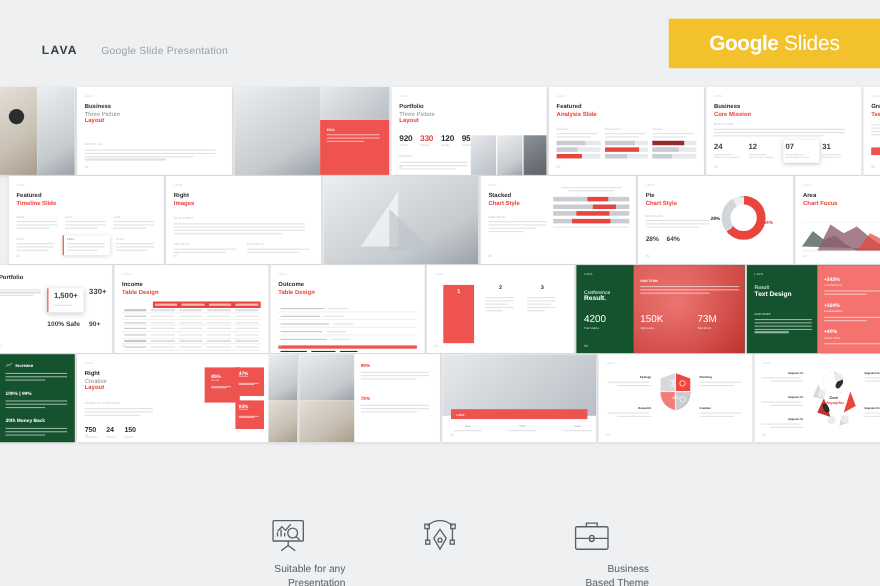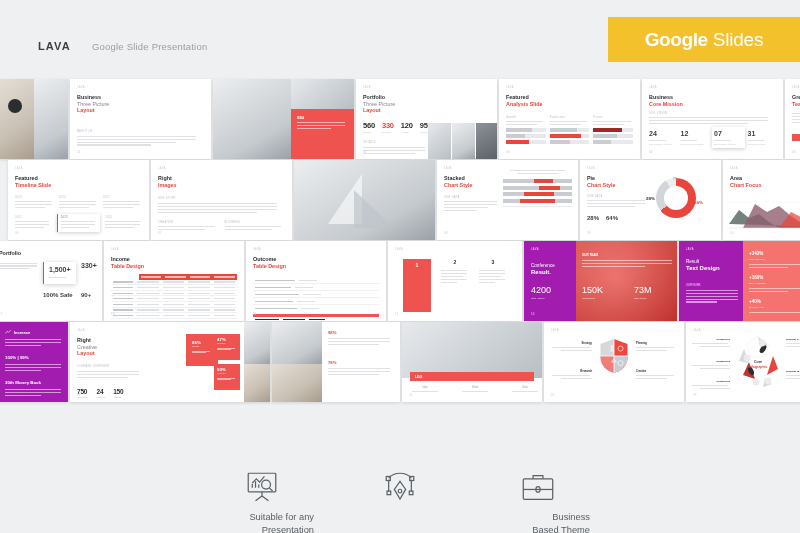--- a/index.html
+++ b/index.html
@@ -77,21 +77,21 @@
     position:relative;}
   .donut:after{content:"";position:absolute;left:8px;top:8px;width:24px;height:24px;
     border-radius:50%;background:#fff;}
   .donut-lbl{position:absolute;font-size:4.4px;font-weight:bold;}
 
   
   .area{position:relative;height:34px;}
   .area svg{position:absolute;left:0;bottom:0;}
 
   
-  .slide.red{background:#a21caf;}
+  .slide.red{background:#14532d;}
   .slide.red .s-title,.slide.red .lbl,.slide.red .s-tag{color:#fff;}
   .white-ln{height:1.1px;background:rgba(255,255,255,.55);margin-bottom:1.8px;}
 
   
   .features{position:absolute;left:0;bottom:14px;width:800px;
             display:flex;justify-content:center;gap:34px;}
   .feat{width:104px;text-align:center;}
   .feat-ico{height:42px;display:flex;align-items:center;justify-content:center;}
   .feat-txt{font-size:9.3px;line-height:1.32;color:#5b6066;margin-top:3px;text-align:right;}
   .feat-txt span{display:block;}
@@ -154,21 +154,21 @@
       <div class="slide w1">
         <div class="s-pad">
           <div class="s-tag">LAVA</div>
           <div class="s-title">
             <div>Portfolio</div>
             <div style="font-weight:normal;color:#85898f">Three Picture</div>
             <div class="rd">Layout</div>
           </div>
           <div class="stat-row" style="margin-top:7px">
             <div class="stat">
-              <div class="v">560</div>
+              <div class="v">920</div>
               <div class="c">Clients</div>
               </div>
             <div class="stat">
               <div class="v rd">330</div>
               <div class="c">Projects</div>
               </div>
             <div class="stat">
               <div class="v">120</div>
               <div class="c">Awards</div>
               </div>

